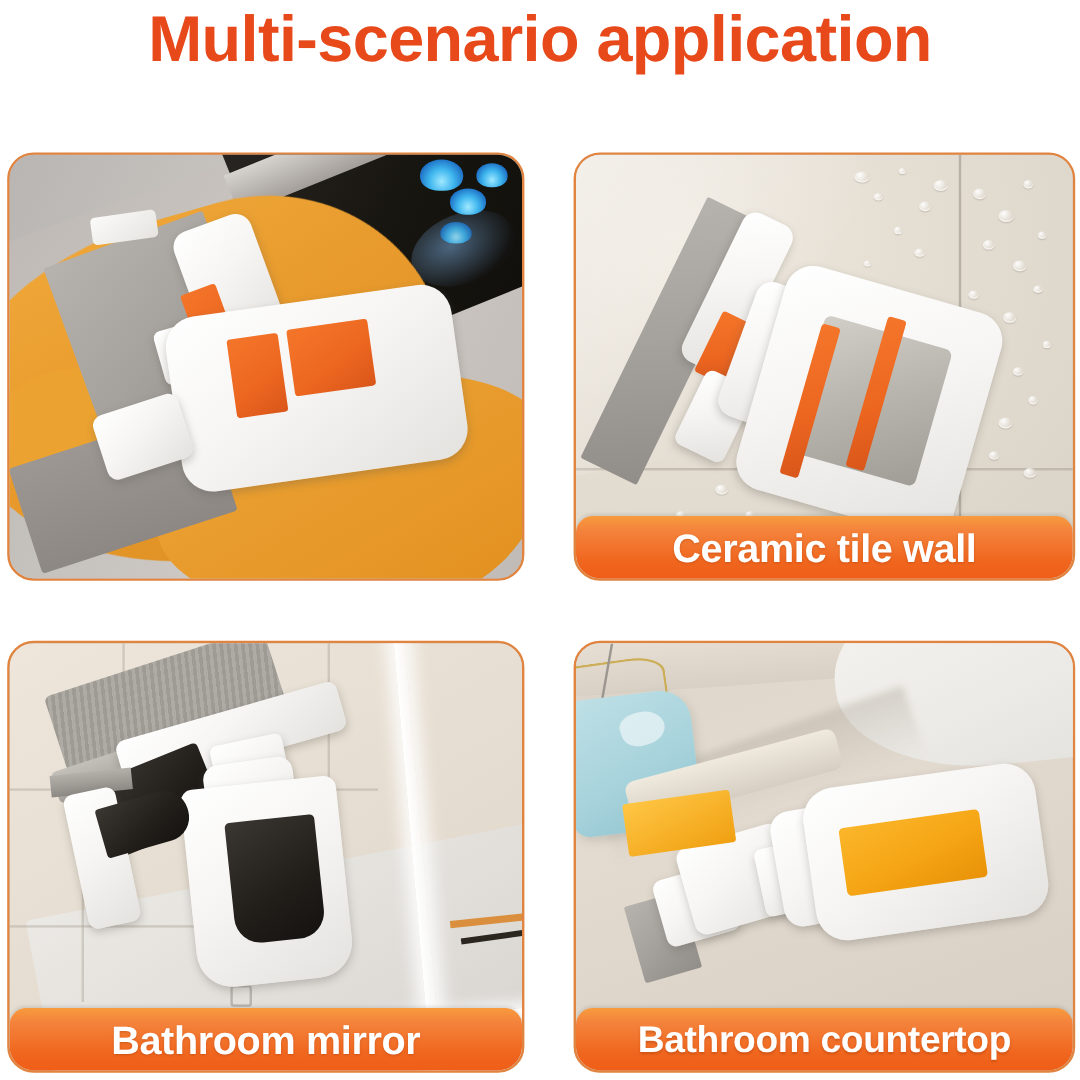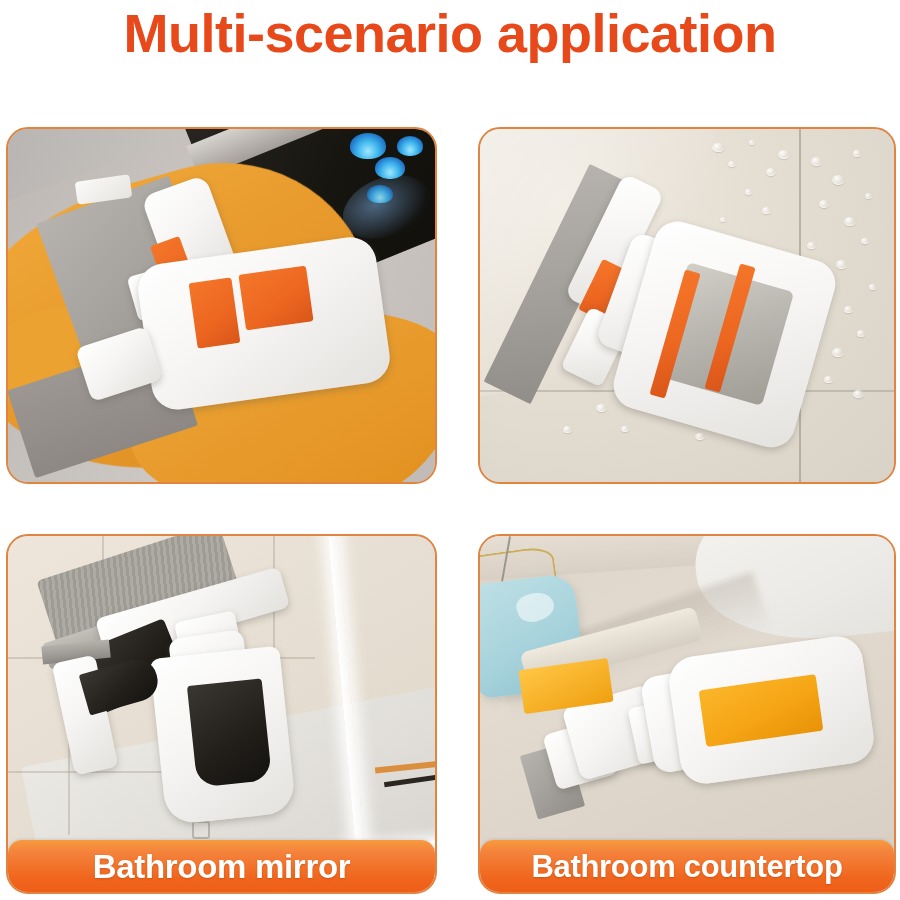--- a/index.html
+++ b/index.html
@@ -481,20 +481,23 @@
         <div class="pd-white neck"></div>
         <div class="pd-orange ostrip"></div>
         <div class="pd-white hinge"></div>
         <div class="pd-white body"></div>
         <div class="pd-white headframe"></div>
         <div class="pd-steel plate"></div>
         <div class="pd-orange o1"></div>
         <div class="pd-orange o2"></div>
       </div>
     </div>
+    <div class="banner">
+      <span class="banner-label">Ceramic tile wall</span>
+    </div>
   </div>
 
   <div class="card" id="card-3">
     <div class="scene">
       <div class="s3-tilewall"></div>
       <div class="s3-tl" style="left:22%;top:0;width:2px;height:56%;"></div>
       <div class="s3-tl" style="left:62%;top:0;width:2px;height:46%;"></div>
       <div class="s3-tl" style="left:0;top:34%;width:72%;height:2px;"></div>
       <div class="s3-mirror"></div>
       <div class="s3-tl" style="left:0;top:66%;width:56%;height:2px;"></div>

